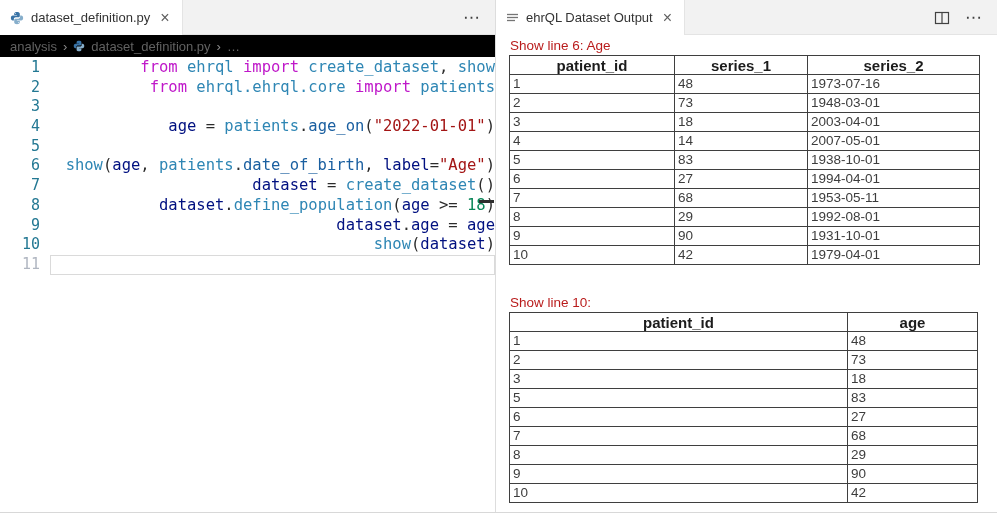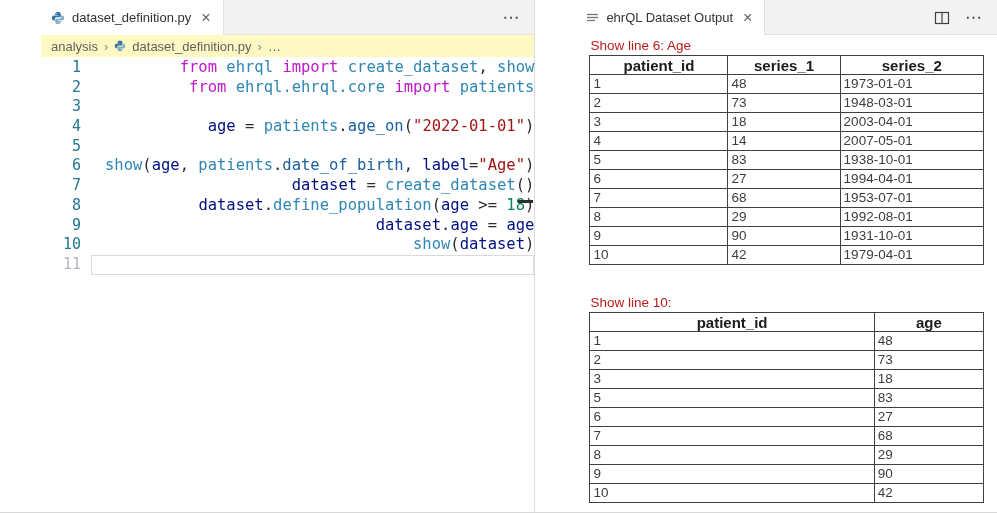--- a/index.html
+++ b/index.html
@@ -6,21 +6,21 @@
   html,body { background:#fff; }
   .app {
     width: 997px; height: 513px;
     font-family: "Liberation Sans", sans-serif;
     display: flex;
     background: #fff;
     border-bottom: 1px solid #d8d8d8;
     overflow: hidden;
     position: relative;
   }
-  .pane { position: relative; height: 100%; margin-left: 41px; }
+  .pane { position: relative; height: 100%; }
   .pane.left  { width: 496px; border-right: 1px solid #ddd; }
   .pane.right { width: 501px; }
 
   
   .tabbar {
     height: 35px; background: #f2f2f2; position: relative;
     display: flex; align-items: stretch;
   }
   .tabbar::after {
     content:''; position:absolute; left:0; right:0; bottom:0; height:1px;
@@ -37,21 +37,21 @@
   .tab-close { font-size: 16px; color: #5f5f5f; line-height: 1; margin-left: 3px; }
   .pane-actions {
     position: absolute; right: 14px; top: 0; height: 35px; z-index: 2;
     display: flex; align-items: center; gap: 15px;
   }
   .more-dots { font-size: 17px; color: #3f3f3f; letter-spacing: 1px; cursor: pointer; }
 
   
   .breadcrumb {
     height: 22px; display: flex; align-items: center; gap: 6px;
-    padding-left: 10px; font-size: 13px; color: #616161; background: #fef9c3;
+    padding-left: 10px; font-size: 13px; color: #616161; background: #000000;
   }
   .crumb-sep { color: #8a8a8a; font-size: 13px; }
 
   
   .editor {
     position: relative; padding-top: 1px;
     font-family: "DejaVu Sans Mono", monospace;
     font-size: 15.5px;
     height: 455px;
   }
@@ -187,21 +187,21 @@
               <tr>
                 <th>patient_id</th>
                 <th>series_1</th>
                 <th>series_2</th>
               </tr>
             </thead>
             <tbody>
               <tr>
                 <td>1</td>
                 <td>48</td>
-                <td>1973-01-01</td>
+                <td>1973-07-16</td>
               </tr>
               <tr>
                 <td>2</td>
                 <td>73</td>
                 <td>1948-03-01</td>
               </tr>
               <tr>
                 <td>3</td>
                 <td>18</td>
                 <td>2003-04-01</td>
@@ -217,21 +217,21 @@
                 <td>1938-10-01</td>
               </tr>
               <tr>
                 <td>6</td>
                 <td>27</td>
                 <td>1994-04-01</td>
               </tr>
               <tr>
                 <td>7</td>
                 <td>68</td>
-                <td>1953-07-01</td>
+                <td>1953-05-11</td>
               </tr>
               <tr>
                 <td>8</td>
                 <td>29</td>
                 <td>1992-08-01</td>
               </tr>
               <tr>
                 <td>9</td>
                 <td>90</td>
                 <td>1931-10-01</td>

